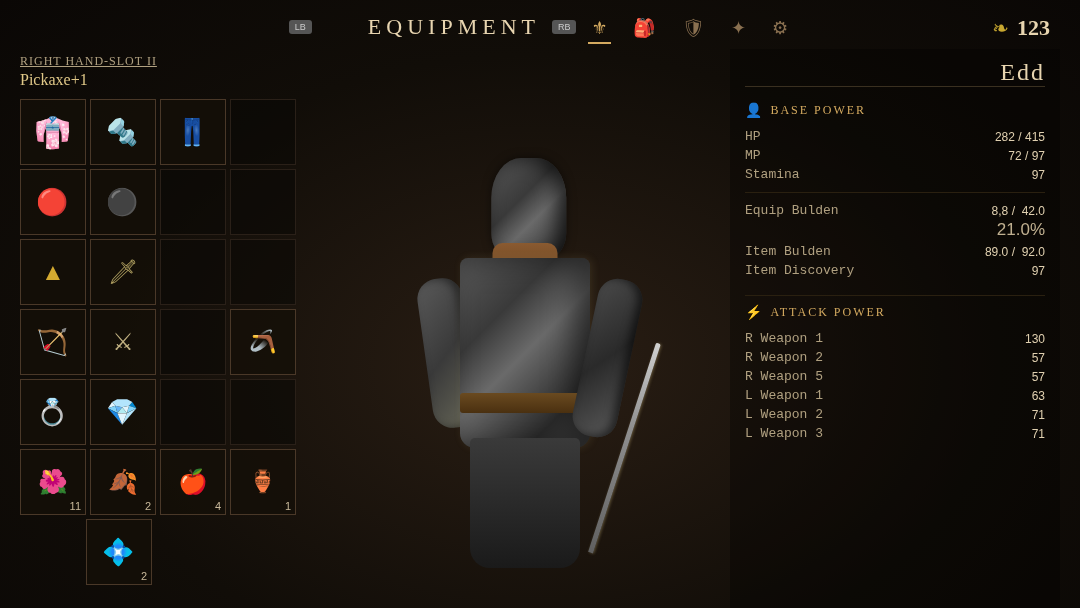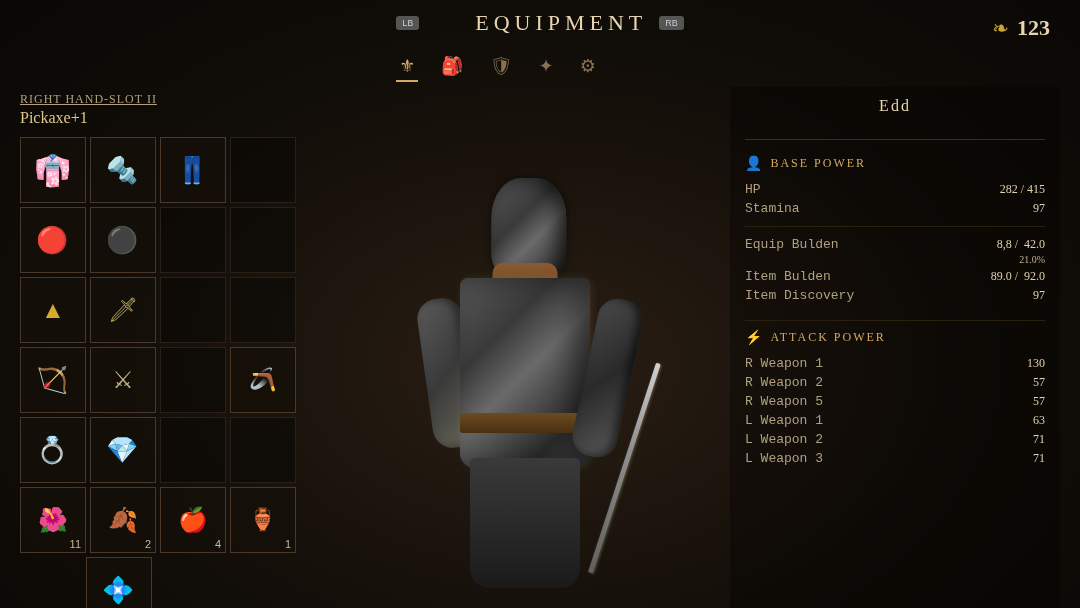--- a/index.html
+++ b/index.html
@@ -34,22 +34,22 @@
     .top-bar {
       display: flex;
       align-items: center;
       justify-content: center;
       padding: 10px 20px 5px;
       position: relative;
     }
 
     .title-area {
       display: flex;
-      flex-direction: column;
-      align-items: flex-start;
+      flex-direction: row;
+      align-items: center;
       gap: 12px;
     }
 
     .title-bumpers {
       display: flex;
       align-items: center;
       gap: 12px;
     }
 
     .bumper-btn {
@@ -289,27 +289,27 @@
     }
 
     
     .right-panel {
       width: 330px;
       padding: 10px 15px;
       background: rgba(0,0,0,0.3);
     }
 
     .char-name {
-      text-align: center;
-      font-size: 16px;
+      text-align: right;
+      font-size: 24px;
       color: #e8d5b0;
       font-weight: normal;
       letter-spacing: 2px;
       margin-bottom: 15px;
-      padding-bottom: 24px;
+      padding-bottom: 0;
       border-bottom: 1px solid #3a3020;
     }
 
     .stats-section {
       margin-bottom: 15px;
     }
 
     .section-header {
       display: flex;
       align-items: center;
@@ -333,27 +333,27 @@
       font-size: 13px;
     }
 
     .stat-label {
       color: #b0a080;
       font-family: Liberation Mono, monospace;
     }
 
     .stat-value {
       color: #e0d0b0;
-      font-family: Liberation Serif, serif;
+      font-family: Liberation Sans, sans-serif;
       font-size: 12px;
     }
 
     .stat-percent {
       color: #c0b090;
-      font-size: 10px;
+      font-size: 17px;
       text-align: right;
       padding-right: 0;
       margin-top: -2px;
     }
 
     .divider {
       height: 1px;
       background: #2a2010;
       margin: 8px 0;
     }
@@ -529,20 +529,27 @@
         </div>
 
         <div class="stat-row">
           <span class="stat-label">HP</span>
           <span class="stat-value">
             <span>282 /</span>
             <span>415</span>
           </span>
         </div>
 
+        <div class="stat-row">
+          <span class="stat-label">MP</span>
+          <span class="stat-value">
+            <span>72 /</span>
+            <span>97</span>
+          </span>
+        </div>
 
         <div class="stat-row">
           <span class="stat-label">Stamina</span>
           <span class="stat-value">97</span>
         </div>
 
         <div class="divider"></div>
 
         <div class="stat-row">
           <span class="stat-label">Equip Bulden</span>

